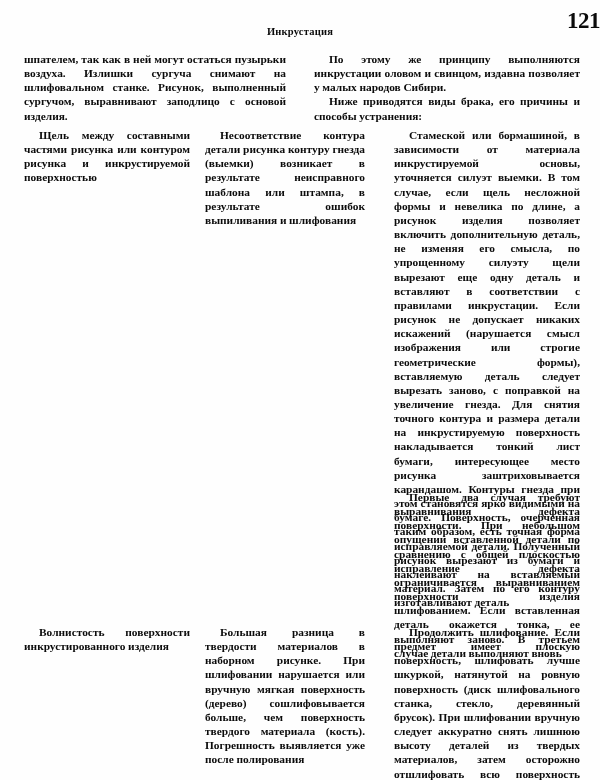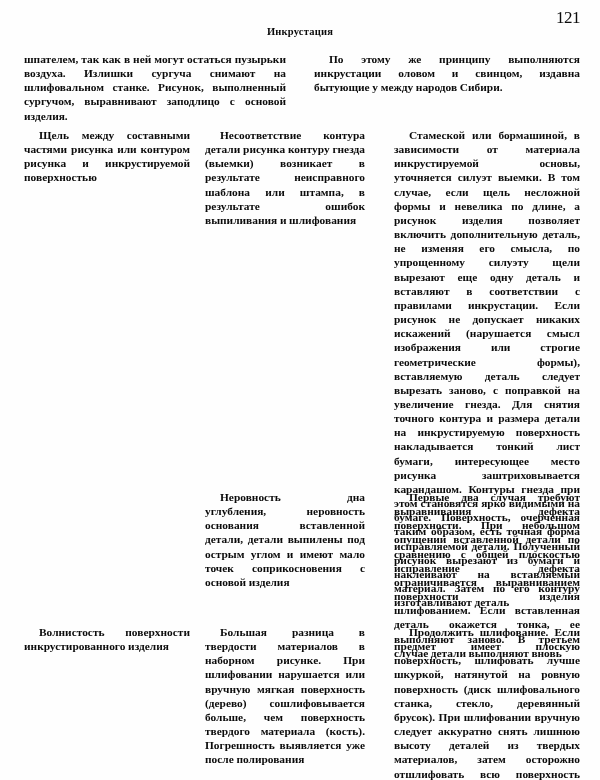--- a/index.html
+++ b/index.html
@@ -39,24 +39,24 @@
     top: 12px;
     width: 600px;
     text-align: center;
     font-size: 10.5px;
     font-weight: bold;
     letter-spacing: 0.2px;
     font-family: "Liberation Serif", "DejaVu Serif", serif;
   }
   .head-folio {
     position: absolute;
-    right: 20px;
+    right: 0;
     top: -6px;
-    font-size: 17px;
-    font-weight: normal;
+    font-size: 23px;
+    font-weight: bold;
     letter-spacing: -0.5px;
     font-family: "Liberation Serif", "DejaVu Serif", serif;
   }
 
   
   .tb {
     position: absolute;
     text-align: justify;
     text-justify: inter-word;
     font-size: 11.4px;
@@ -111,36 +111,34 @@
   <div class="running-head">
     <div class="head-title">Инкрустация</div>
     <div class="head-folio">121</div>
   </div>
 
   <div class="tb" id="intro-left">
     <p class="noindent">шпателем, так как в ней могут остаться пузырьки воздуха. Излишки сургуча снимают на шлифовальном станке. Рисунок, выполненный сургучом, выравнивают заподлицо с основой изделия.</p>
   </div>
 
   <div class="tb" id="intro-right">
-    <p>По этому же принципу выполняются инкрустации оловом и свинцом, издавна бытующие у между народов Сибири.</p>
+    <p>По этому же принципу выполняются инкрустации оловом и свинцом, издавна позволяет у малых народов Сибири.</p>
+    <p>Ниже приводятся виды брака, его причины и способы устранения:</p>
   </div>
 
   <div class="tb cell col1" id="r1c1">
     <p>Щель между составными частями рисунка или контуром рисунка и инкрустируемой поверхностью</p>
   </div>
   <div class="tb cell col2" id="r1c2">
     <p>Несоответствие контура детали рисунка контуру гнезда (выемки) возникает в результате неисправного шаблона или штампа, в результате ошибок выпиливания и шлифования</p>
   </div>
   <div class="tb cell col3 tight" id="r1c3">
     <p>Стамеской или бормашиной, в зависимости от материала инкрустируемой основы, уточняется силуэт выемки. В том случае, если щель несложной формы и невелика по длине, а рисунок изделия позволяет включить дополнительную деталь, не изменяя его смысла, по упрощенному силуэту щели вырезают еще одну деталь и вставляют в соответствии с правилами инкрустации. Если рисунок не допускает никаких искажений (нарушается смысл изображения или строгие геометрические формы), вставляемую деталь следует вырезать заново, с поправкой на увеличение гнезда. Для снятия точного контура и размера детали на инкрустируемую поверхность накладывается тонкий лист бумаги, интересующее место рисунка заштриховывается карандашом. Контуры гнезда при этом становятся ярко видимыми на бумаге. Поверхность, очерченная таким образом, есть точная форма исправляемой детали. Полученный рисунок вырезают из бумаги и наклеивают на вставляемый материал. Затем по его контуру изготавливают деталь</p>
   </div>
 
-  <div class="tb cell col2" id="r2c2">
-    <p>Неровность дна углубления, неровность основания вставленной детали, детали выпилены под острым углом и имеют мало точек соприкосновения с основой изделия</p>
-  </div>
   <div class="tb cell col3 tight" id="r2c3">
     <p>Первые два случая требуют выравнивания дефекта поверхности. При небольшом опущении вставленной детали по сравнению с общей плоскостью исправление дефекта ограничивается выравниванием поверхности изделия шлифованием. Если вставленная деталь окажется тонка, ее выполняют заново. В третьем случае детали выполняют вновь</p>
   </div>
 
   <div class="tb cell col1" id="r3c1">
     <p>Волнистость поверхности инкрустированного изделия</p>
   </div>
   <div class="tb cell col2" id="r3c2">
     <p>Большая разница в твердости материалов в наборном рисунке. При шлифовании нарушается или вручную мягкая поверхность (дерево) сошлифовывается больше, чем поверхность твердого материала (кость). Погрешность выявляется уже после полирования</p>
   </div>

